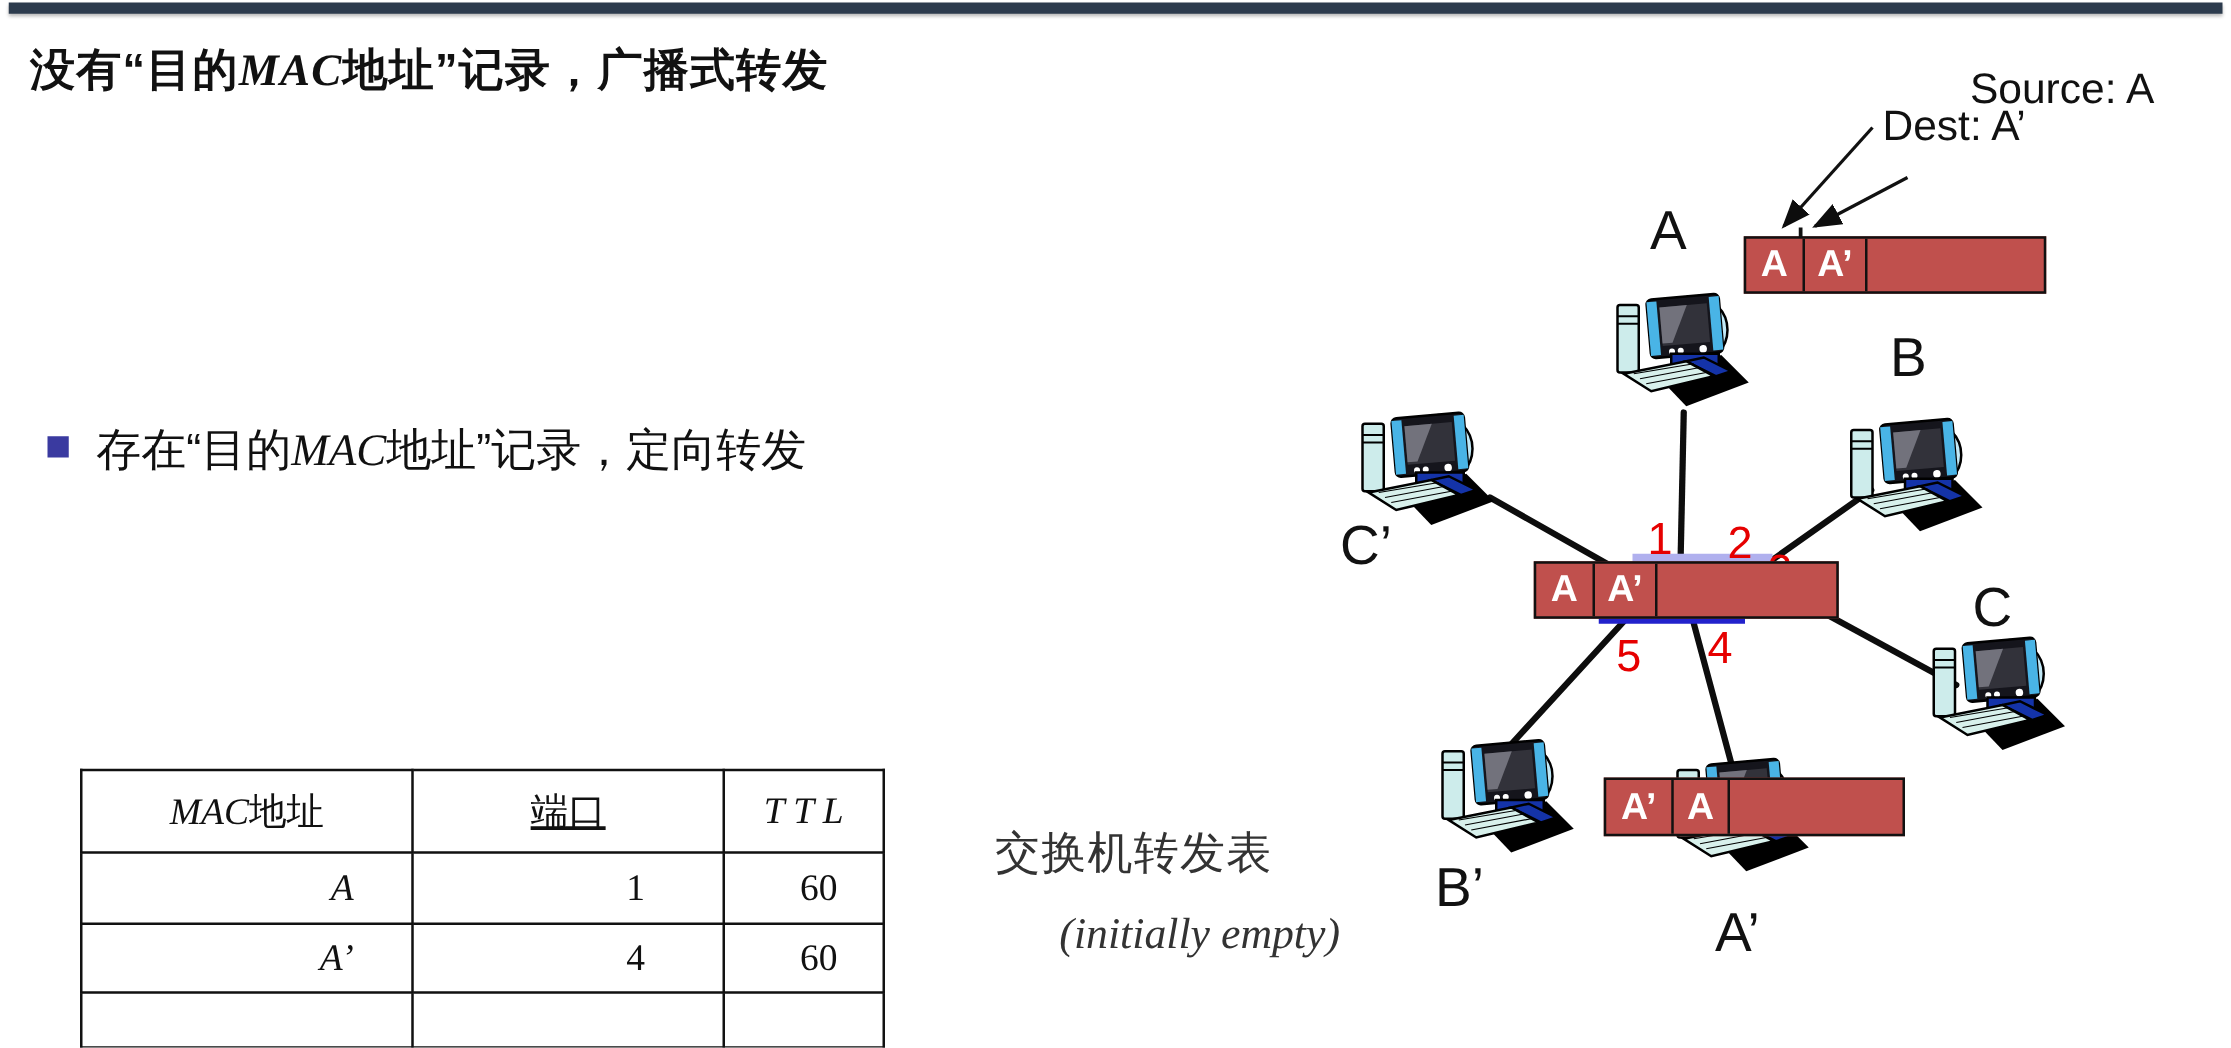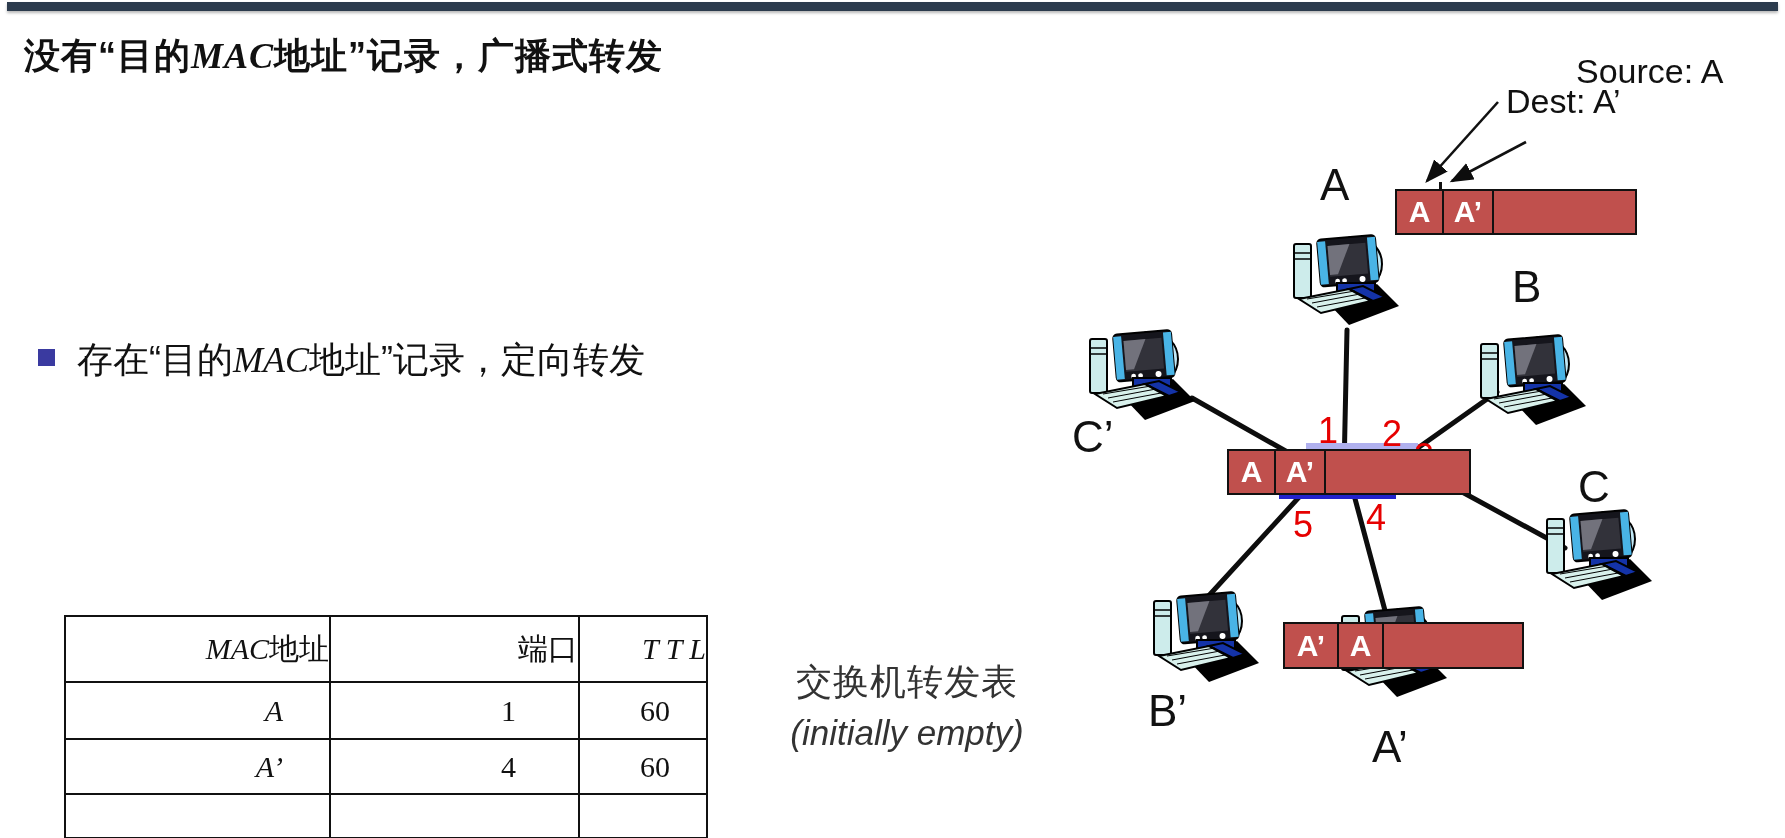--- a/index.html
+++ b/index.html
@@ -12,33 +12,33 @@
           box-shadow:0 2px 3px rgba(0,0,0,.28);}
   
   .title{position:absolute;left:24px;top:32px;font-size:36px;font-weight:600;letter-spacing:1px;white-space:nowrap;}
   .em-serif{font-family:"Liberation Serif",serif;font-style:italic;}
   .bullet-row{position:absolute;left:38px;top:336px;display:flex;align-items:flex-start;}
   .bullet-sq{width:17px;height:17px;background:#3a3aa0;margin-top:13px;margin-right:22px;flex:none;}
   .bullet-text{font-size:36px;white-space:nowrap;}
   
   .mac-table{position:absolute;left:64px;top:615px;border-collapse:collapse;table-layout:fixed;font-size:30px;}
   .mac-table th,.mac-table td{border:2.5px solid #111;padding:0;overflow:hidden;}
-  .mac-table th{font-weight:normal;height:64px;text-align:right;}
+  .mac-table th{font-weight:normal;height:64px;text-align:center;}
   .th-mac{width:263px;padding-left:24px;}
-  .th-port{width:247px;padding-left:14px;}
+  .th-port{width:247px;padding-left:14px;text-decoration:underline;}
   .th-ttl{width:126px;text-align:right;font-family:"Liberation Serif",serif;font-style:italic;}
   .mac-table td{font-family:"Liberation Serif",serif;text-align:right;}
   .row1 td{height:55px;} .row2 td{height:53px;} .row3 td{height:42px;}
   .mac-table td:first-child{font-style:italic;padding-right:46px;}
   .mac-table td:nth-child(2){padding-right:62px;}
   .mac-table td:nth-child(3){padding-right:36px;}
   
   .caption{position:absolute;left:742px;top:658px;width:330px;text-align:center;color:#333;}
   .caption .c1{font-size:36px;letter-spacing:1px;}
-  .caption .c2{font-size:35px;font-family:Liberation Sans, sans-serif;font-style:italic;margin-top:6px;white-space:nowrap;}
+  .caption .c2{font-size:35px;font-family:Liberation Serif, serif;font-style:italic;margin-top:20px;white-space:nowrap;text-align:right;}
   
   .abs{position:absolute;}
   .links-svg{position:absolute;left:0;top:0;z-index:1;}
   .sw-top{left:1306px;top:443px;width:112px;height:7px;background:#b0b0ee;z-index:1;}
   .sw-bot{left:1279px;top:490px;width:117px;height:9px;background:#2222cc;z-index:1;}
   .pc{position:absolute;width:112px;height:100px;z-index:2;}
   .host-label{position:absolute;font-size:44px;z-index:3;white-space:nowrap;}
   .pkt-label{position:absolute;font-size:34px;z-index:4;white-space:nowrap;}
   .frame{position:absolute;display:flex;background:#c0504d;border:2.5px solid #111;z-index:3;
          color:#fff;font-size:30px;font-weight:600;}

